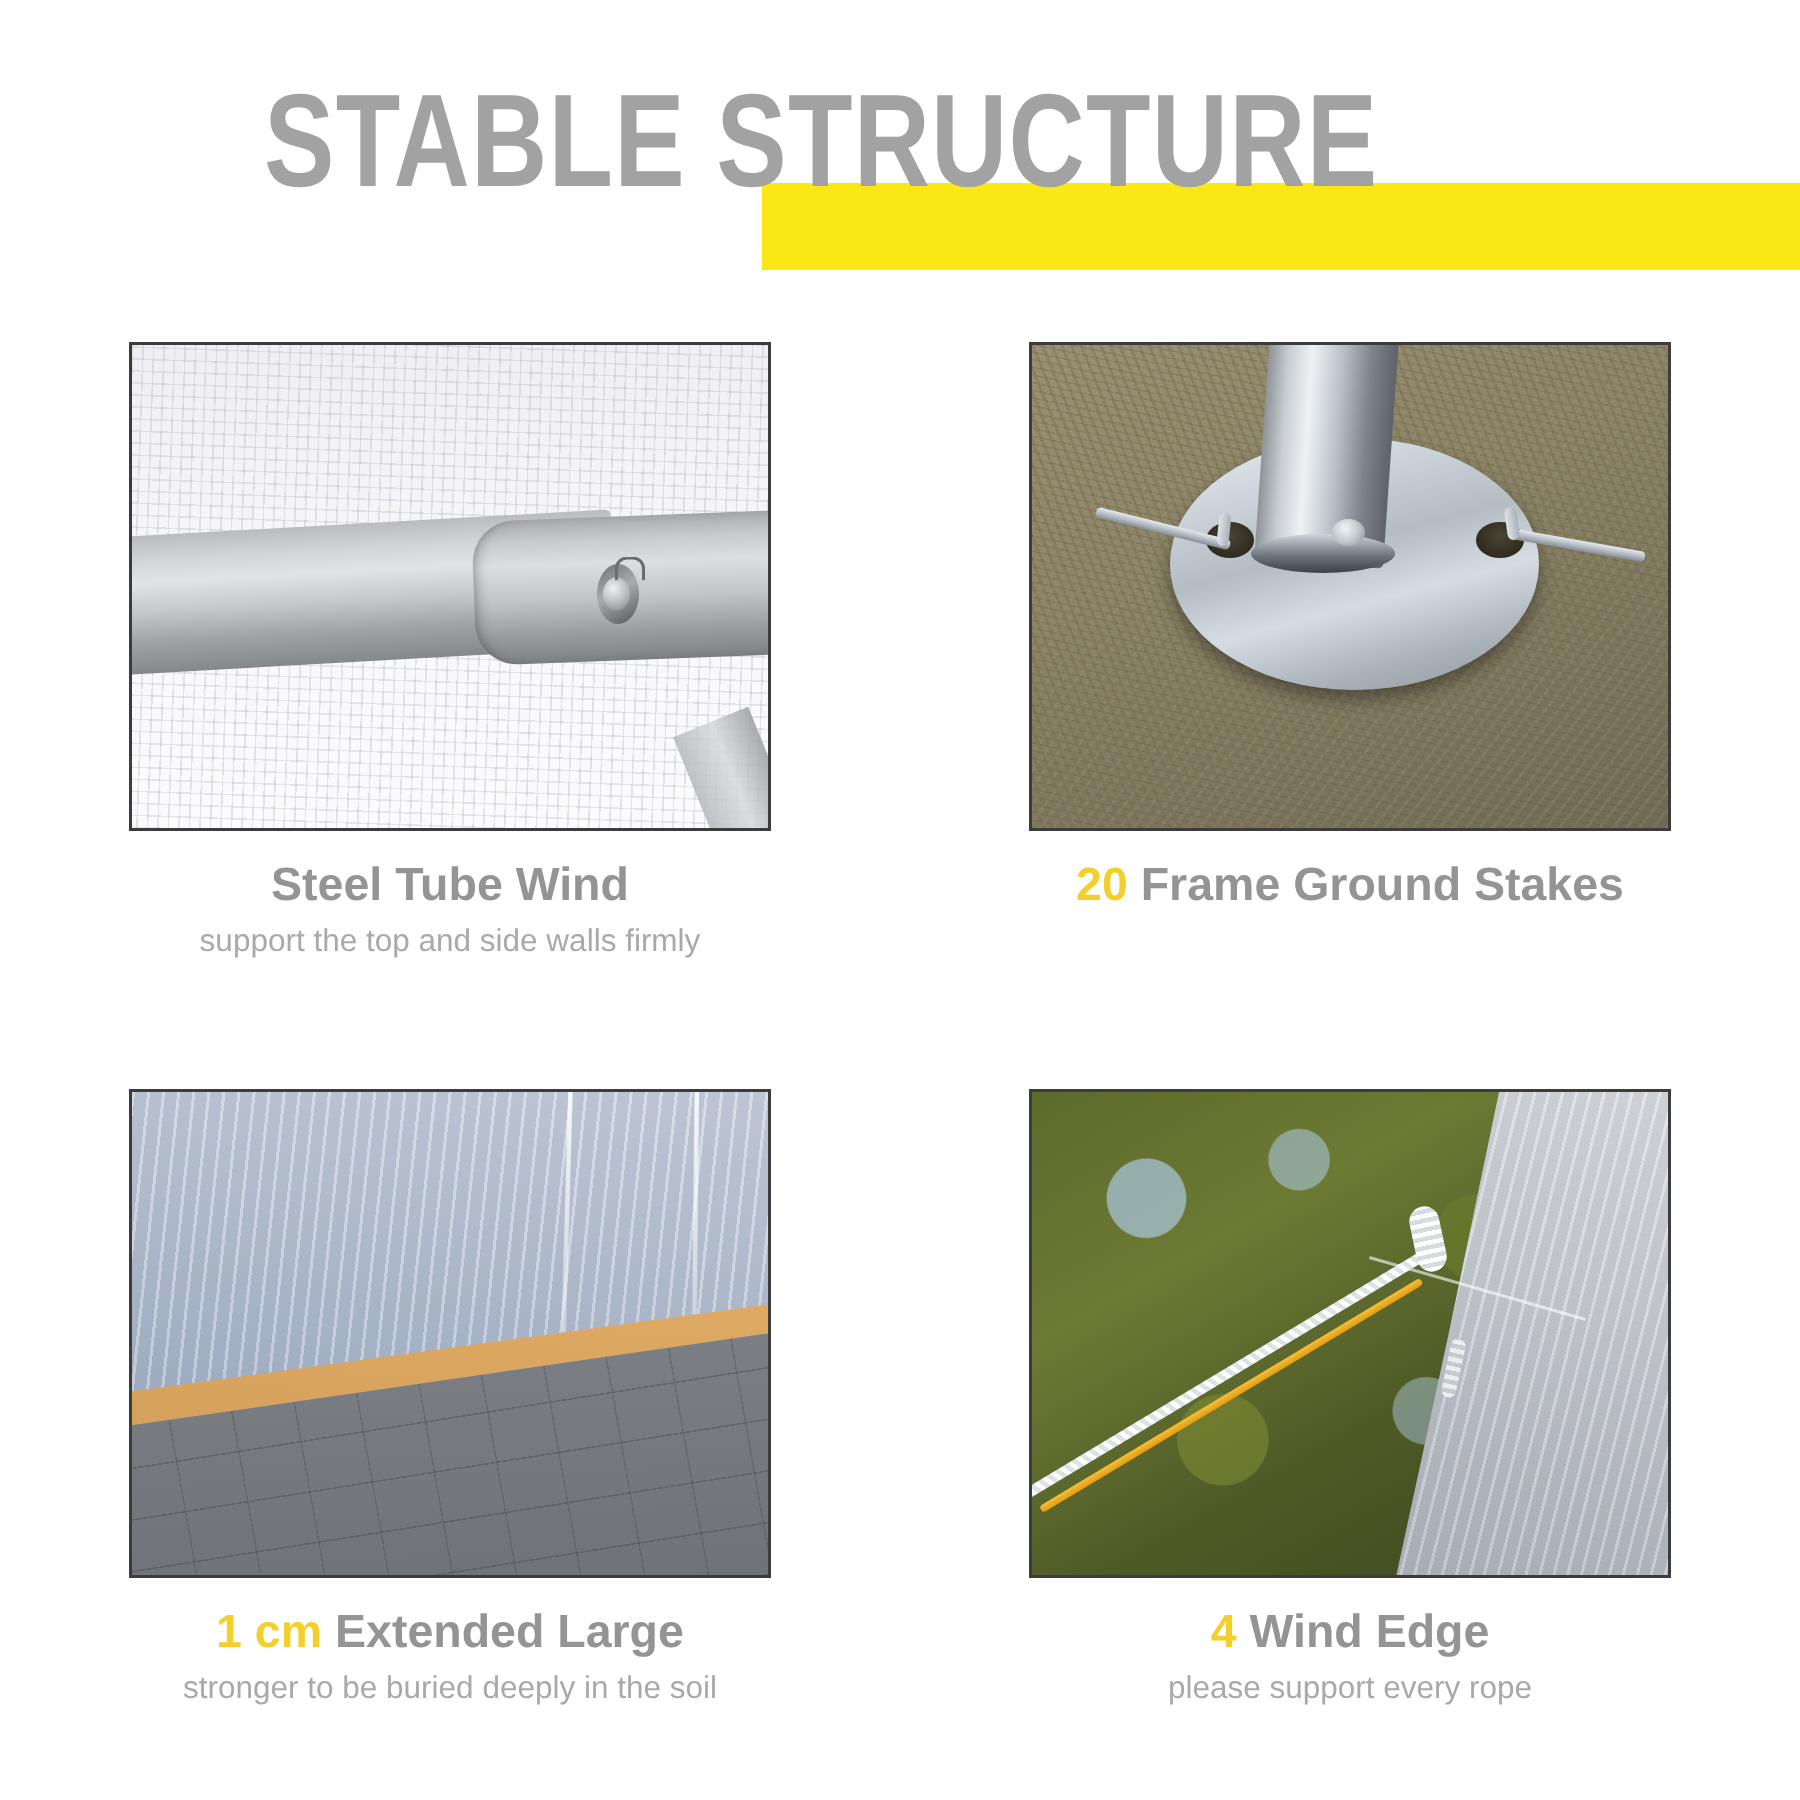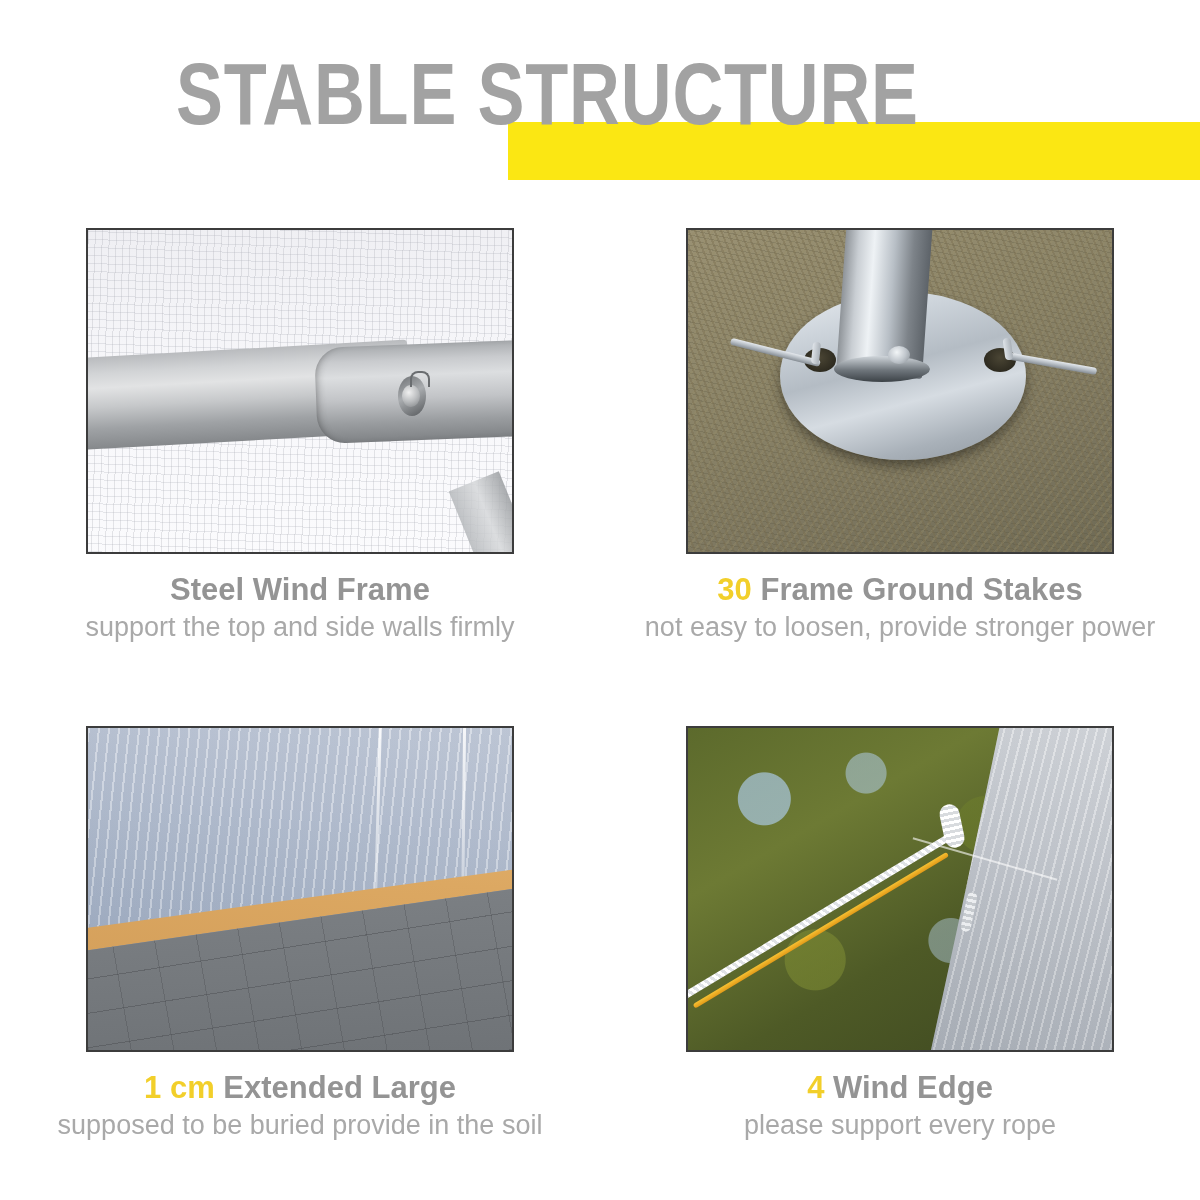--- a/index.html
+++ b/index.html
@@ -383,21 +383,21 @@
     color: #949494;
     white-space: nowrap;
   }
   .caption-title .hl {
     color: #f2cf2a;
   }
   .caption-sub {
     margin-top: 3px;
     font-family: "Liberation Sans Narrow", "Liberation Sans", sans-serif;
     font-weight: normal;
-    font-size: 27px;
+    font-size: 21px;
     line-height: 33px;
     color: #a9a9a9;
     white-space: nowrap;
   }
 </style>
 </head>
 <body>
 
 <div id="page">
 
@@ -414,21 +414,21 @@
           <div class="tube-body"></div>
           <div class="tube-joint"></div>
           <div class="tube-tail"></div>
           <div class="tube-pin-outer"></div>
           <div class="tube-pin-inner"></div>
           <div class="tube-pin-hook"></div>
         </div>
       </div>
       <div class="caption">
         <div class="caption-title">
-          <span class="hl"></span><span>Steel Wind Frame</span>
+          <span class="hl"></span><span>Steel Tube Wind</span>
         </div>
         <div class="caption-sub">support the top and side walls firmly</div>
       </div>
     </div>
 
     <div class="card">
       <div class="photo">
         <div class="photo-inner ph-stakes">
           <div class="plate"></div>
           <div class="plate-hole-l"></div>
@@ -437,41 +437,40 @@
           <div class="stake-r"></div>
           <div class="stake-head-l"></div>
           <div class="stake-head-r"></div>
           <div class="pole"></div>
           <div class="pole-collar"></div>
           <div class="pole-bolt"></div>
         </div>
       </div>
       <div class="caption">
         <div class="caption-title">
-          <span class="hl">30</span> <span>Frame Ground Stakes</span>
-        </div>
-        <div class="caption-sub">not easy to loosen, provide stronger power</div>
+          <span class="hl">20</span> <span>Frame Ground Stakes</span>
+        </div>
       </div>
     </div>
 
     <div class="card">
       <div class="photo">
         <div class="photo-inner ph-edge">
           <div class="tarp-wall"></div>
           <div class="tarp-seam-a"></div>
           <div class="tarp-seam-b"></div>
           <div class="edge-strip"></div>
           <div class="ground-pavers"></div>
         </div>
       </div>
       <div class="caption">
         <div class="caption-title">
           <span class="hl">1 cm</span> <span>Extended Large</span>
         </div>
-        <div class="caption-sub">supposed to be buried provide in the soil</div>
+        <div class="caption-sub">stronger to be buried deeply in the soil</div>
       </div>
     </div>
 
     <div class="card">
       <div class="photo">
         <div class="photo-inner ph-ropes">
           <div class="tarp-corner"></div>
           <div class="tarp-fold"></div>
           <div class="rope-main"></div>
           <div class="rope-stripe"></div>

